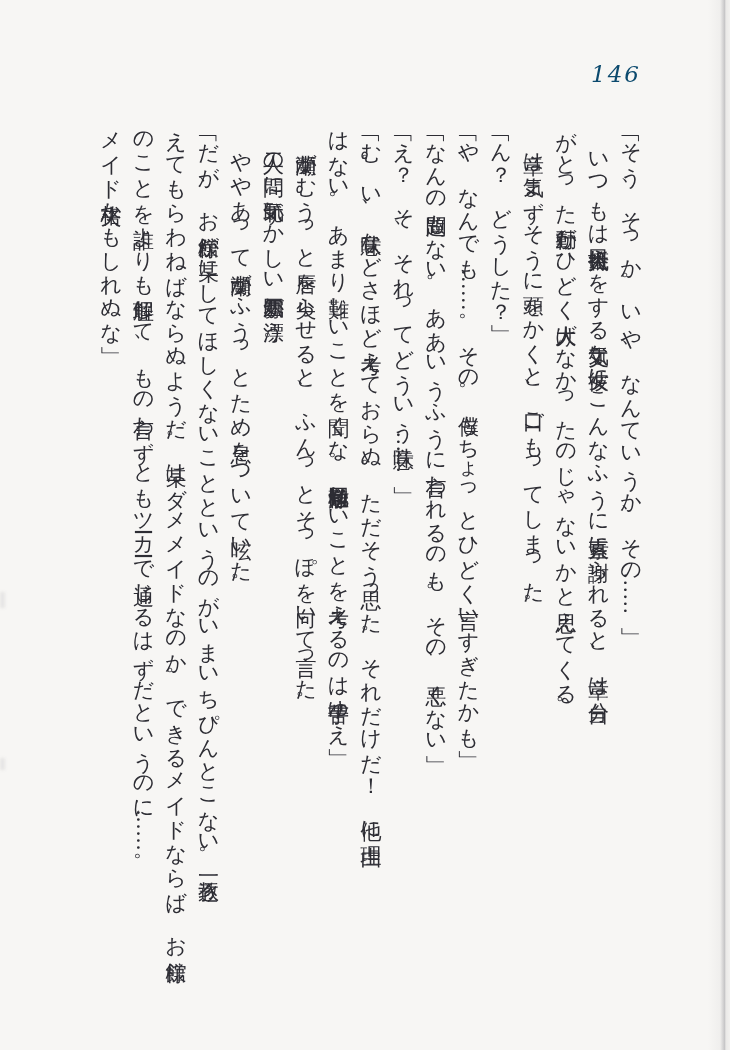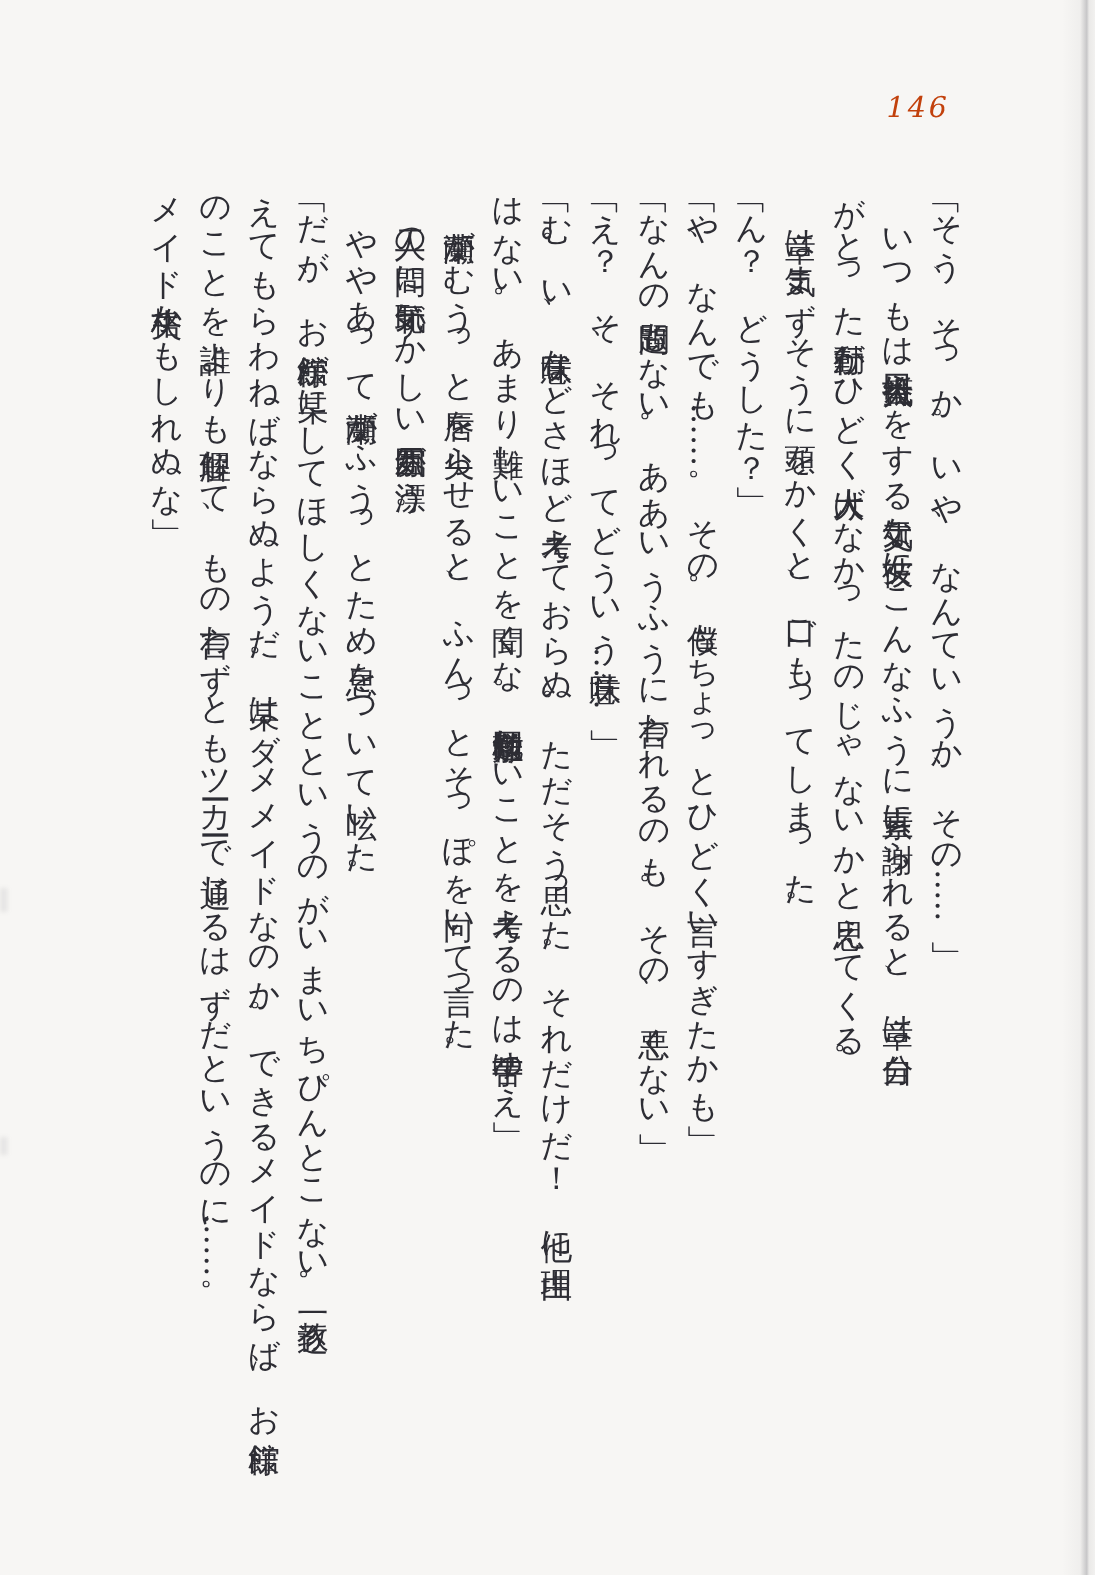--- a/index.html
+++ b/index.html
@@ -12,24 +12,24 @@
     width: 730px;
     height: 1050px;
     background: #f7f6f4;
     overflow: hidden;
     font-family: "DejaVu Serif", "Liberation Serif", serif;
   }
   .page-number {
     position: absolute;
     top: 61px;
     left: 591px;
-    font-size: 19px;
+    font-size: 23px;
     font-style: italic;
     letter-spacing: 2px;
-    color: #c2410c;
+    color: #0c4a6e;
   }
   .text-block {
     position: absolute;
     top: 117px;
     left: 94px;
     width: 553px;
     height: 842px;
     writing-mode: vertical-rl;
     text-orientation: mixed;
     font-size: 21px;

